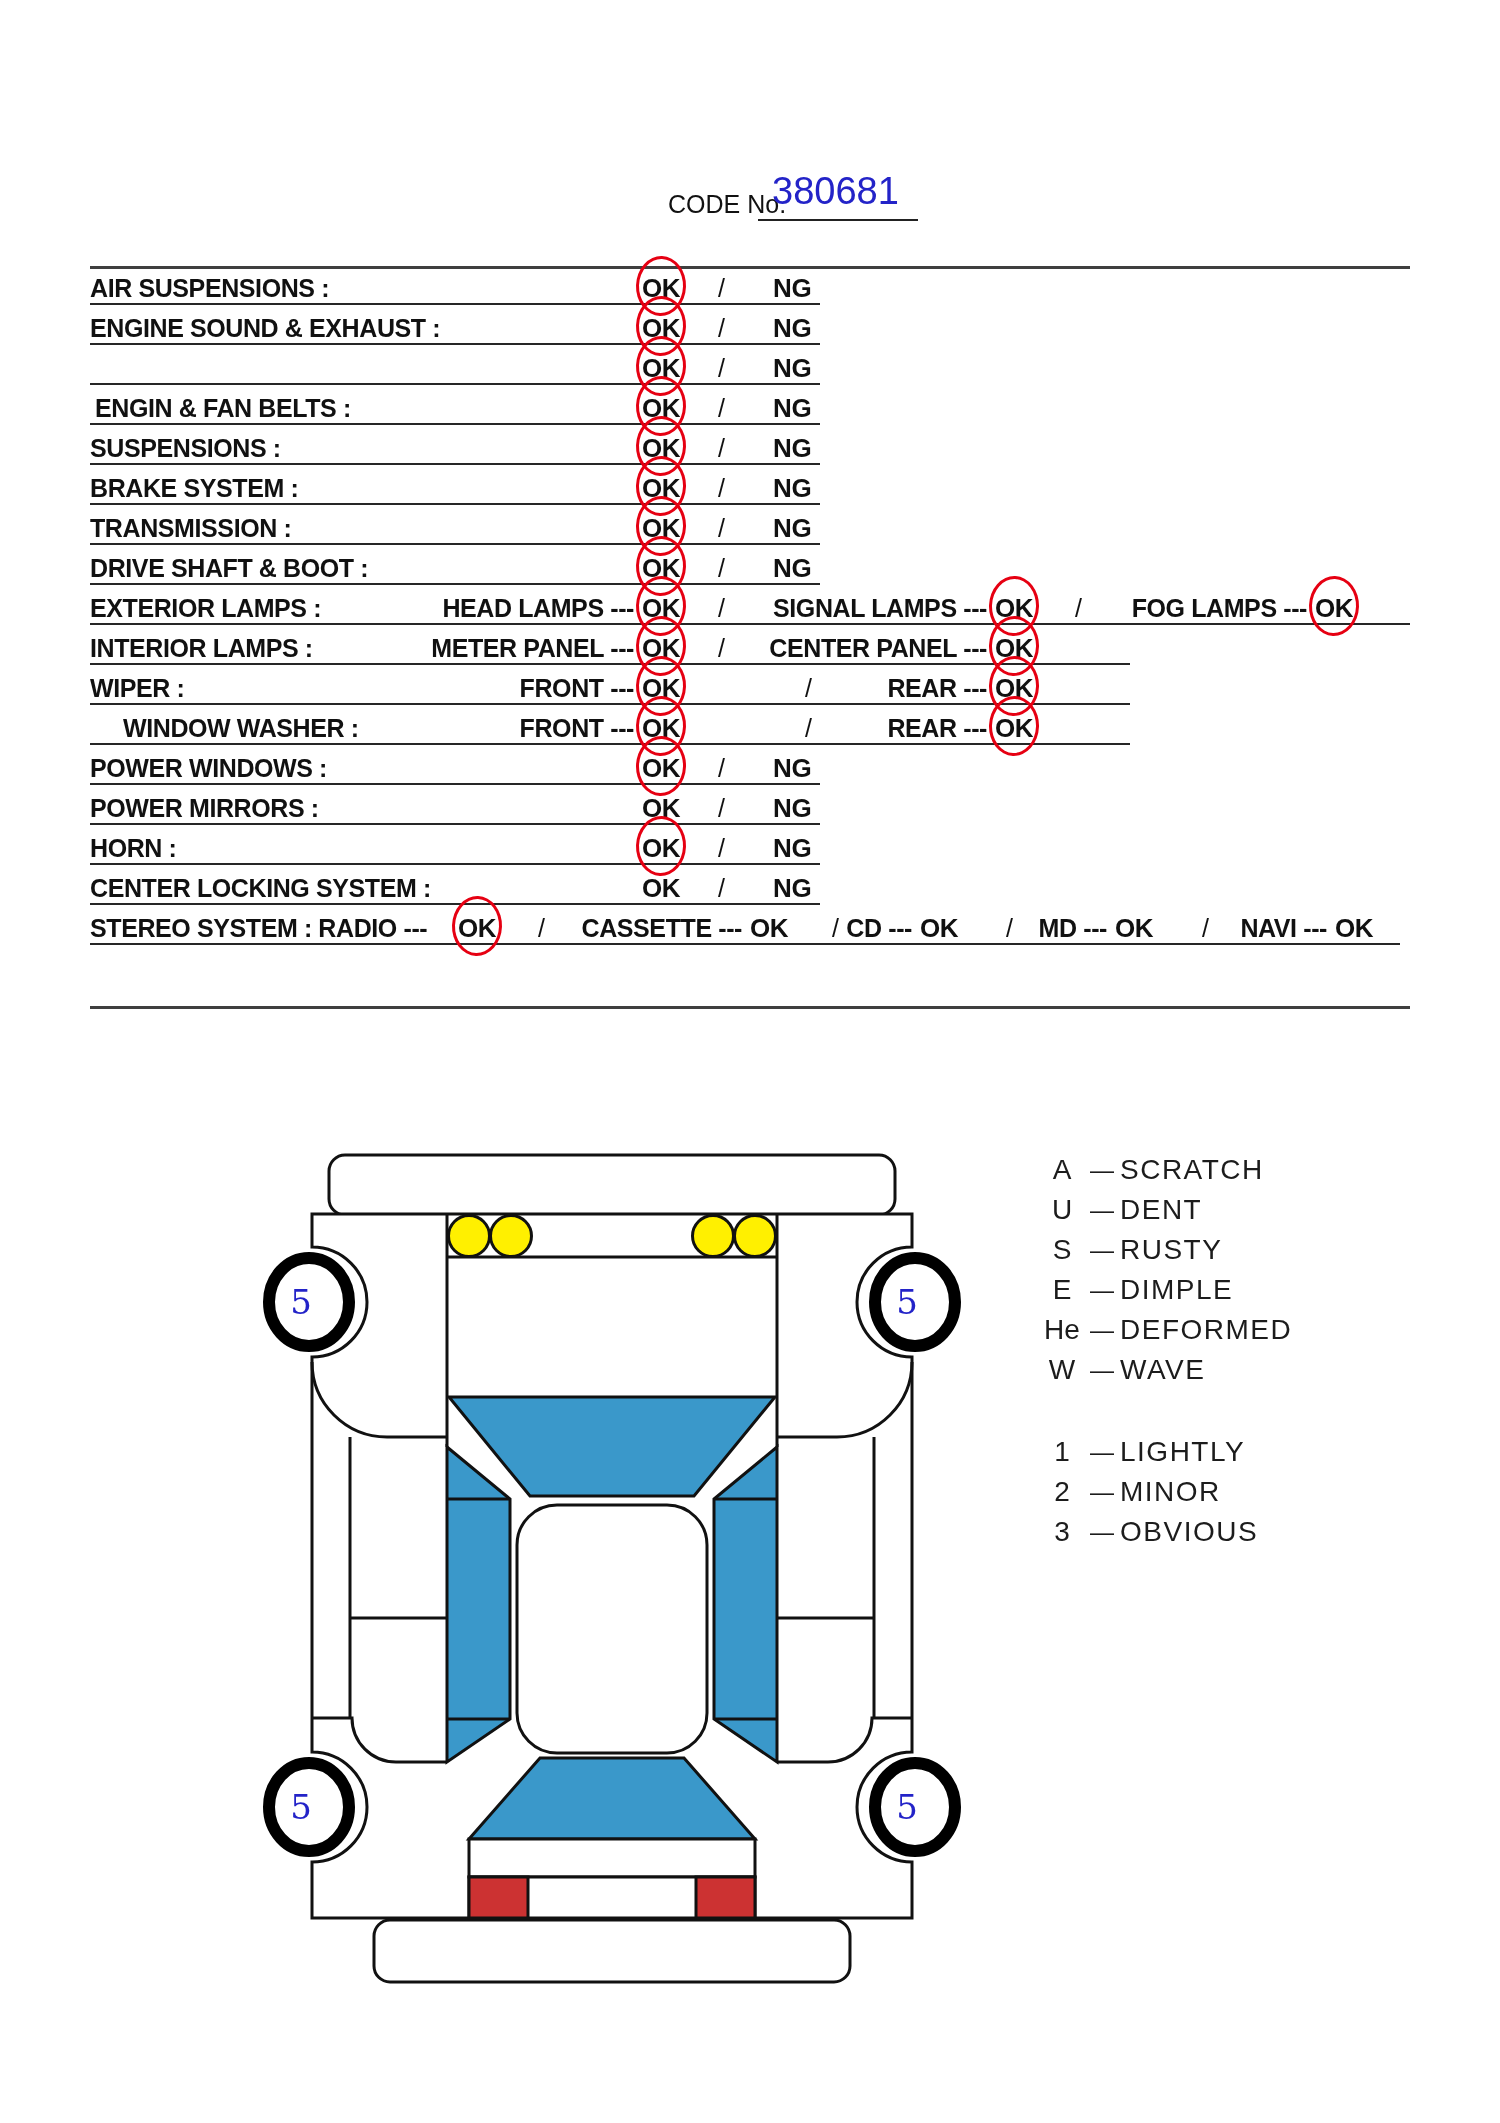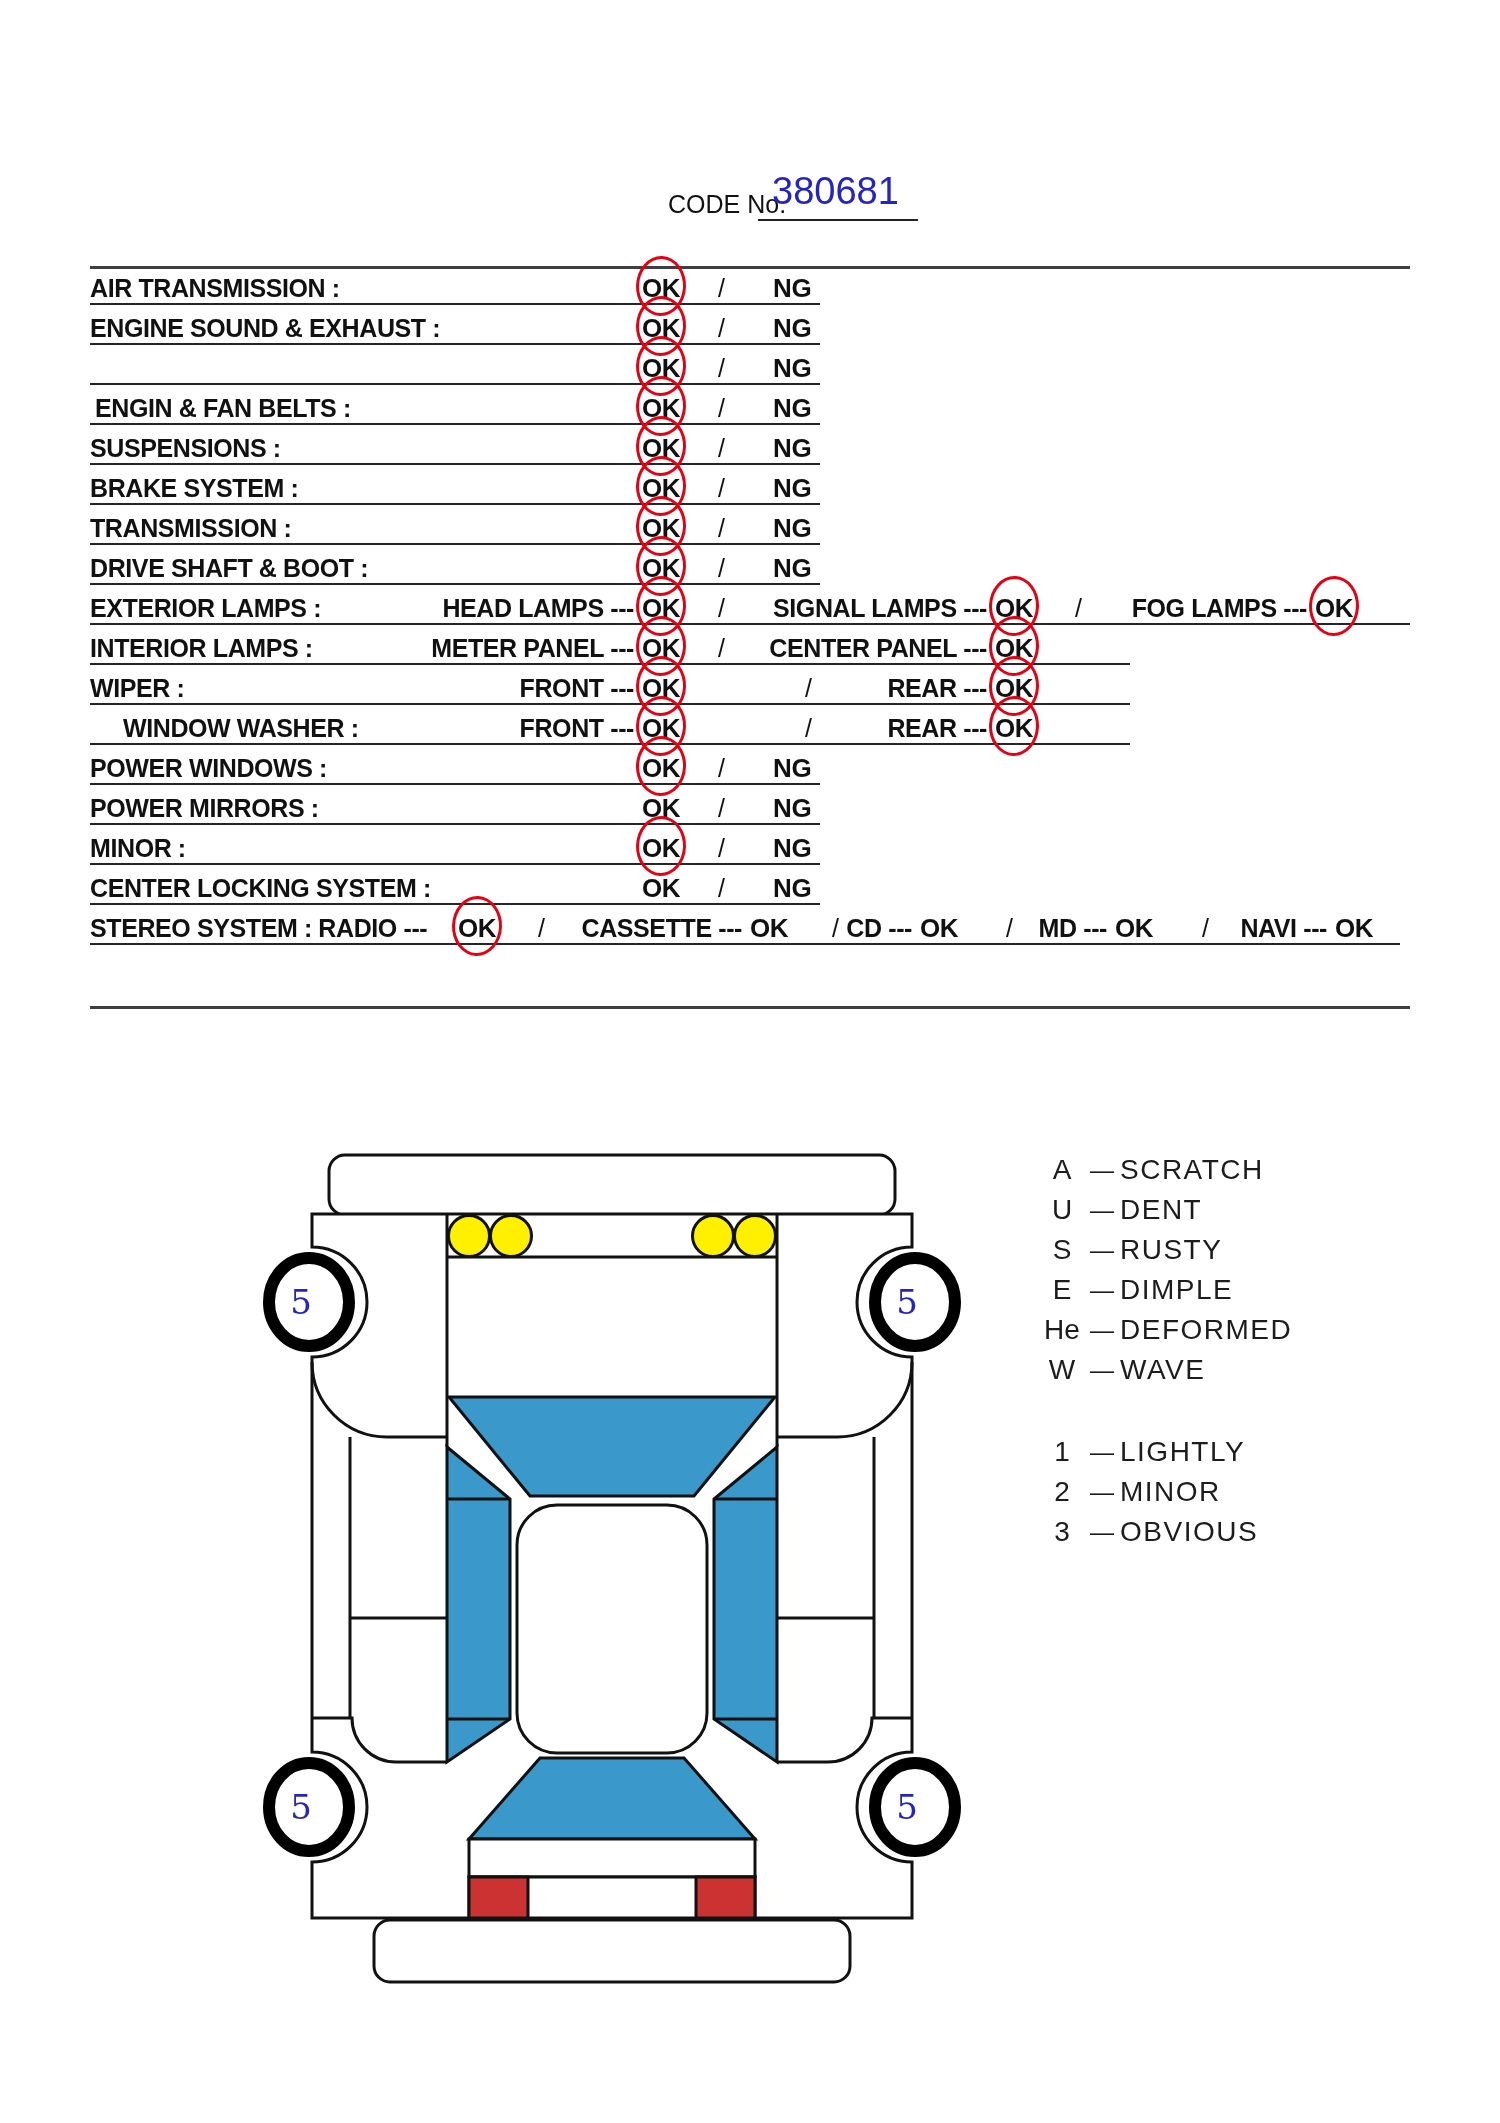--- a/index.html
+++ b/index.html
@@ -62,21 +62,21 @@
 
   <div class="code-label">CODE No.</div>
   <div class="code-value">380681</div>
   <div class="code-underline"></div>
 
   <div class="hrule r1"></div>
 
   <div class="rows">
       <div class="row" style="top: 272px;">
         <div class="uline" style="width: 730px;"></div>
-        <span class="tok lab" style="left: 0px;">AIR TRANSMISSION :</span>
+        <span class="tok lab" style="left: 0px;">AIR SUSPENSIONS :</span>
         <span class="tok okng" style="left: 552px;">OK<i class="pen"></i></span>
         <span class="tok sep" style="left: 628px;">/</span>
         <span class="tok okng" style="left: 683px;">NG</span>
       </div>
       <div class="row" style="top: 312px;">
         <div class="uline" style="width: 730px;"></div>
         <span class="tok lab" style="left: 0px;">ENGINE SOUND &amp; EXHAUST :</span>
         <span class="tok okng" style="left: 552px;">OK<i class="pen"></i></span>
         <span class="tok sep" style="left: 628px;">/</span>
         <span class="tok okng" style="left: 683px;">NG</span>
@@ -170,21 +170,21 @@
       </div>
       <div class="row" style="top: 792px;">
         <div class="uline" style="width: 730px;"></div>
         <span class="tok lab" style="left: 0px;">POWER MIRRORS :</span>
         <span class="tok okng" style="left: 552px;">OK</span>
         <span class="tok sep" style="left: 628px;">/</span>
         <span class="tok okng" style="left: 683px;">NG</span>
       </div>
       <div class="row" style="top: 832px;">
         <div class="uline" style="width: 730px;"></div>
-        <span class="tok lab" style="left: 0px;">MINOR :</span>
+        <span class="tok lab" style="left: 0px;">HORN :</span>
         <span class="tok okng" style="left: 552px;">OK<i class="pen"></i></span>
         <span class="tok sep" style="left: 628px;">/</span>
         <span class="tok okng" style="left: 683px;">NG</span>
       </div>
       <div class="row" style="top: 872px;">
         <div class="uline" style="width: 730px;"></div>
         <span class="tok lab" style="left: 0px;">CENTER LOCKING SYSTEM :</span>
         <span class="tok okng" style="left: 552px;">OK</span>
         <span class="tok sep" style="left: 628px;">/</span>
         <span class="tok okng" style="left: 683px;">NG</span>

